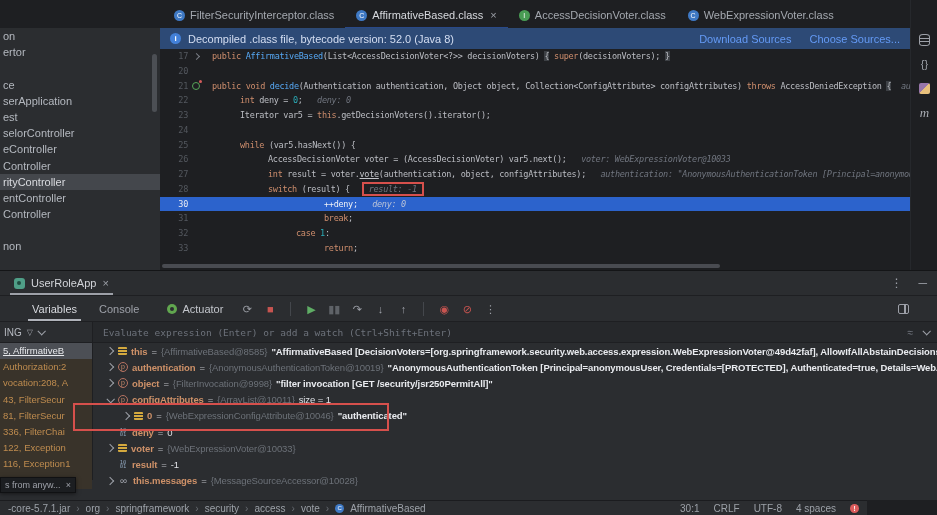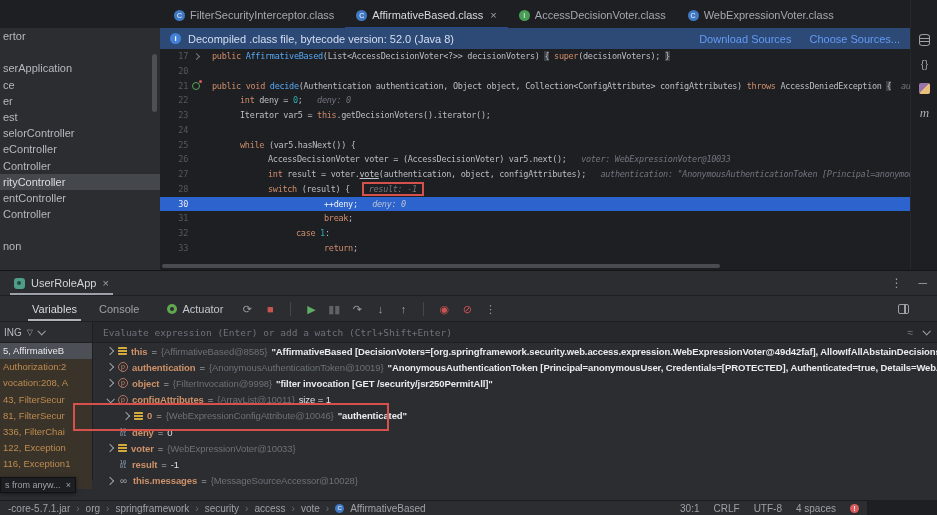--- a/index.html
+++ b/index.html
@@ -76,21 +76,21 @@
   .spring-ic::after{content:"";position:absolute;left:3px;top:3px;width:4px;height:4px;border-radius:50%;background:#2b2d30;}
   .tbtn{min-width:16px;text-align:center;font-size:11px;line-height:16px;}
   .tsep{width:1px;height:14px;background:#44474c;margin:0 5px;}
   .ic-layout{width:11px;height:10px;border:1.5px solid #9da0a8;border-radius:2px;position:relative;box-sizing:border-box;margin-left:auto;}
   .ic-layout::after{content:"";position:absolute;right:2.5px;top:0;bottom:0;width:1.3px;background:#9da0a8;}
   .dbody{display:flex;height:158px;}
   .framescol{width:92px;flex:none;border-right:1px solid #1e1f22;position:relative;}
   .fhead{height:21px;display:flex;align-items:center;gap:5px;padding-left:4px;border-bottom:1px solid #1e1f22;font-size:10px;color:#b6bac1;box-sizing:border-box;}
   .funnel{font-size:8px;color:#9da0a8;}
   .frame-row{height:16.2px;line-height:16.2px;background:#39332a;color:#bf8c4f;padding-left:3px;font-size:9.5px;white-space:nowrap;overflow:hidden;}
-  .frame-row.selected{background:#4c4f55;color:#e6e8eb;}
+  .frame-row.selected{background:#4c4f55;color:#e6e8eb;text-decoration:underline;}
   .varscol{flex:1;min-width:0;position:relative;}
   .evalrow{height:21px;display:flex;align-items:center;background:#26282b;border-bottom:1px solid #1e1f22;box-sizing:border-box;padding:0 8px;gap:10px;}
   .evalrow input{flex:1;background:transparent;border:none;outline:none;font-family:"DejaVu Sans Mono",monospace;font-size:9.5px;color:#bcbec4;}
   .evalrow input::placeholder{color:#6d727b;}
   .eval-ic{color:#787d86;font-size:10px;}
   .var-row{height:16.2px;display:flex;align-items:center;gap:4px;padding-left:13px;white-space:nowrap;overflow:hidden;font-size:9.5px;letter-spacing:-0.1px;}
   .var-row.boxed{overflow:visible;position:relative;}
   .var-row.boxed::after{content:"";position:absolute;left:-20px;top:-5px;width:312px;height:24px;border:2px solid #d6504c;pointer-events:none;}
   .vexp{width:8px;flex:none;display:flex;justify-content:center;}
   .vexp .chev{border-color:#9da0a8;}
@@ -148,25 +148,25 @@
     <span class="info-ic">i</span>
     <span>Decompiled .class file, bytecode version: 52.0 (Java 8)</span>
     <span class="banner-links">
       <span class="blink">Download Sources</span>
       <span class="blink">Choose Sources...</span>
     </span>
   </div>
 
   <div class="sidebar">
     <div id="sb-items">
+        <div class="sb-item">on</div>
         <div class="sb-item">ertor</div>
         <div class="sb-item"></div>
+        <div class="sb-item">ce</div>
         <div class="sb-item">serApplication</div>
-        <div class="sb-item">ce</div>
-        <div class="sb-item">er</div>
         <div class="sb-item">est</div>
         <div class="sb-item">selorController</div>
         <div class="sb-item">eController</div>
         <div class="sb-item">Controller</div>
         <div class="sb-item sel">rityController</div>
         <div class="sb-item">entController</div>
         <div class="sb-item">Controller</div>
         <div class="sb-item"></div>
         <div class="sb-item">non</div>
       </div>

